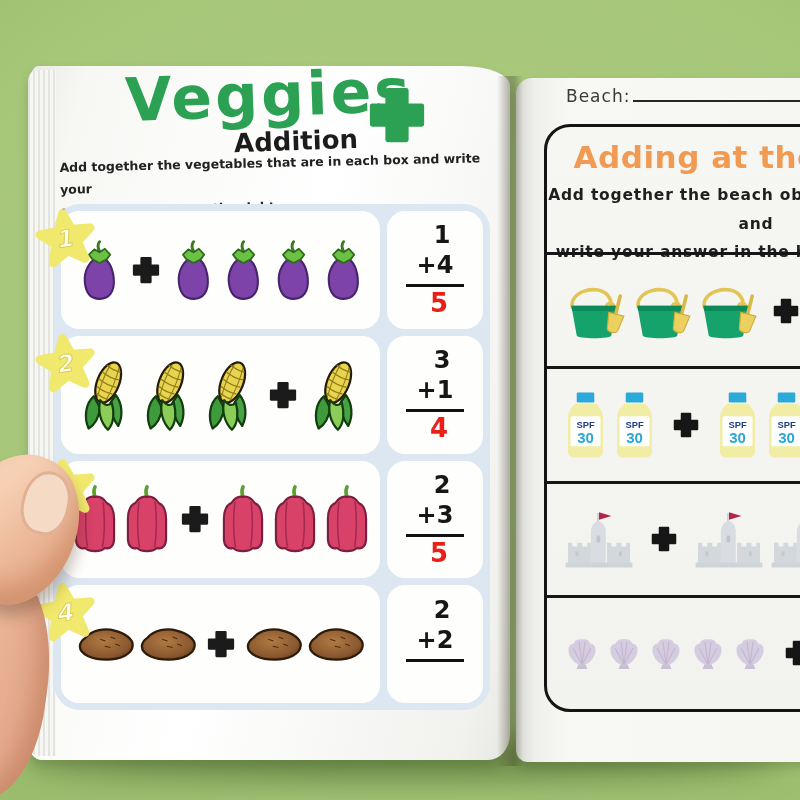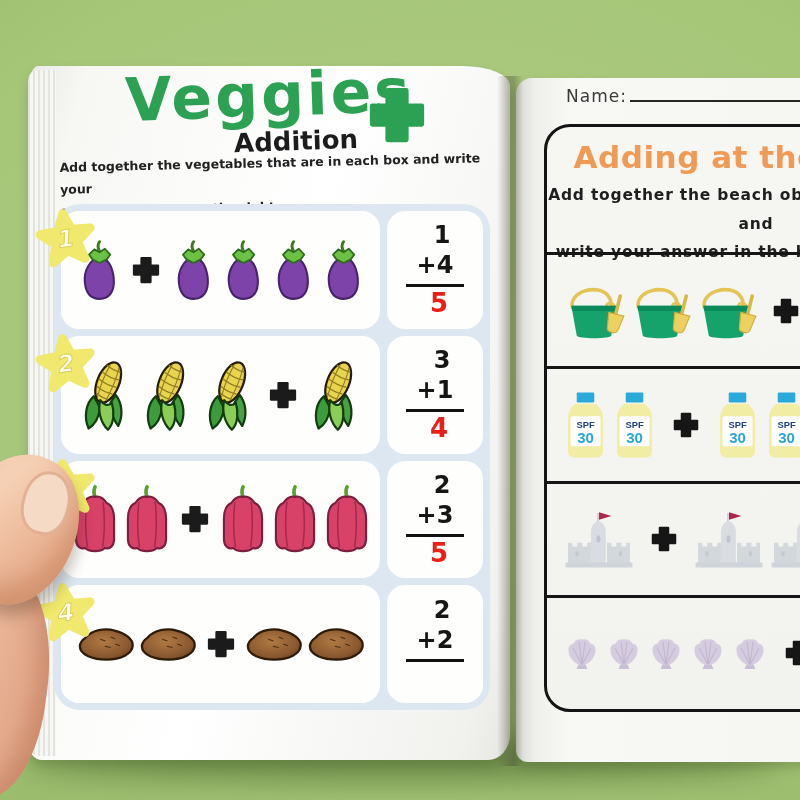--- a/index.html
+++ b/index.html
@@ -230,21 +230,21 @@
           <div class="ansline"></div>
           <div class="ansval"></div>
         </div>
       </div>
   </div>
 
   <div class="spine"></div>
 
   <div class="page page-right">
     <div class="name-row">
-      <span class="name-label">Name:</span><span class="name-line"></span>
+      <span class="name-label">Beach:</span><span class="name-line"></span>
     </div>
     <div class="beach-box">
       <div class="beach-header">
         <div class="beach-title">Adding at the Beach</div>
         <p class="beach-instr"><span>Add together the beach objects in each box and</span><br><span>write your answer in the box on the right.</span></p>
       </div>
       <div id="beach-rows" style="display:flex;flex-direction:column;flex:1;">
           <div class="beach-row">
             <span class="grp">
               <svg class="icon" width="62" height="60">

